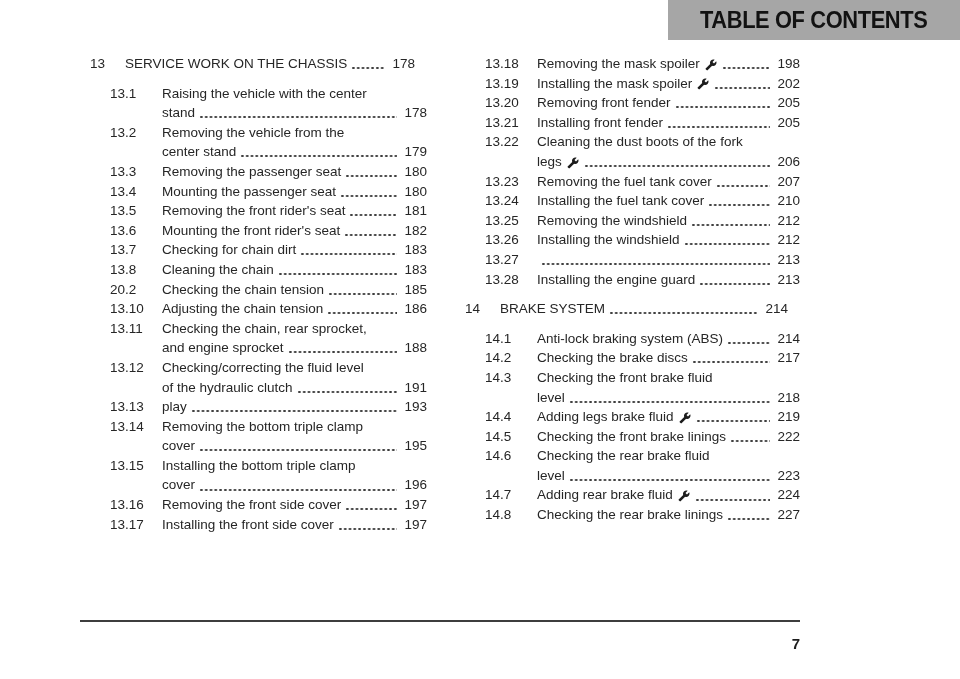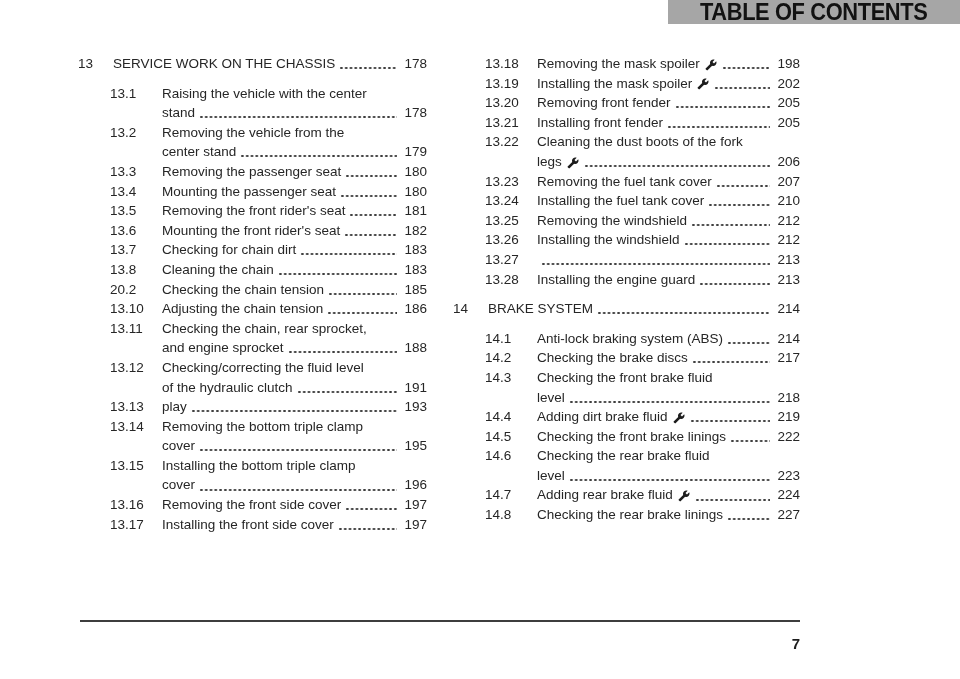--- a/index.html
+++ b/index.html
@@ -9,21 +9,21 @@
     height: 679px;
     background: #ffffff;
     font-family: "Liberation Sans", sans-serif;
     color: #262626;
     overflow: hidden;
   }
   .header {
     position: absolute;
     top: 0; right: 0;
     width: 292px;
-    height: 24px;
+    height: 40px;
     background: #a6a6a6;
     display: flex;
     align-items: center;
     justify-content: center;
   }
   .header-title {
     font-size: 23px;
     font-weight: bold;
     color: #121212;
     letter-spacing: -0.4px;
@@ -33,21 +33,21 @@
   .col {
     position: absolute;
     top: 54px;
     font-size: 13.5px;
     line-height: 19.6px;
   }
   .col-left  { left: 78px;  width: 349px; }
   .col-right { left: 453px; width: 347px; }
 
   .row { display: flex; align-items: flex-start; }
-  .row.chapter { margin: 10px 0; }
+  .row.chapter { margin: 10px 12px; }
   .row.chapter:first-child { margin-top: 0; }
   .num { flex: none; }
   .chapter > .num { width: 35px; }
   .entry { padding-left: 32px; }
   .entry > .num { width: 52px; }
   .body { flex: 1; min-width: 0; }
   .pre-line { display: block; }
   .lastline { display: flex; align-items: center; }
   .lastline .txt { white-space: nowrap; }
   .dots {
@@ -446,21 +446,21 @@
             <span class="txt">level</span>
             <span class="dots"></span>
             <span class="pg">218</span>
           </div>
         </div>
       </div>
       <div class="row entry">
         <span class="num">14.4</span>
         <div class="body">
           <div class="lastline">
-            <span class="txt">Adding dirt brake fluid</span>
+            <span class="txt">Adding legs brake fluid</span>
             <span class="wrench">
               <svg width="12" height="12" viewBox="0 0 24 24">
                 <path fill="#1c1c1c" d="M22.7 19l-9.1-9.1c.9-2.3.4-5-1.5-6.9-2-2-5-2.4-7.4-1.3L9 6 6 9 1.6 4.7C.4 7.1.9 10.1 2.9 12.1c1.9 1.9 4.6 2.4 6.9 1.5l9.1 9.1c.4.4 1 .4 1.4 0l2.3-2.3c.5-.4.5-1.1.1-1.4z"></path>
               </svg>
             </span>
             <span class="dots"></span>
             <span class="pg">219</span>
           </div>
         </div>
       </div>

